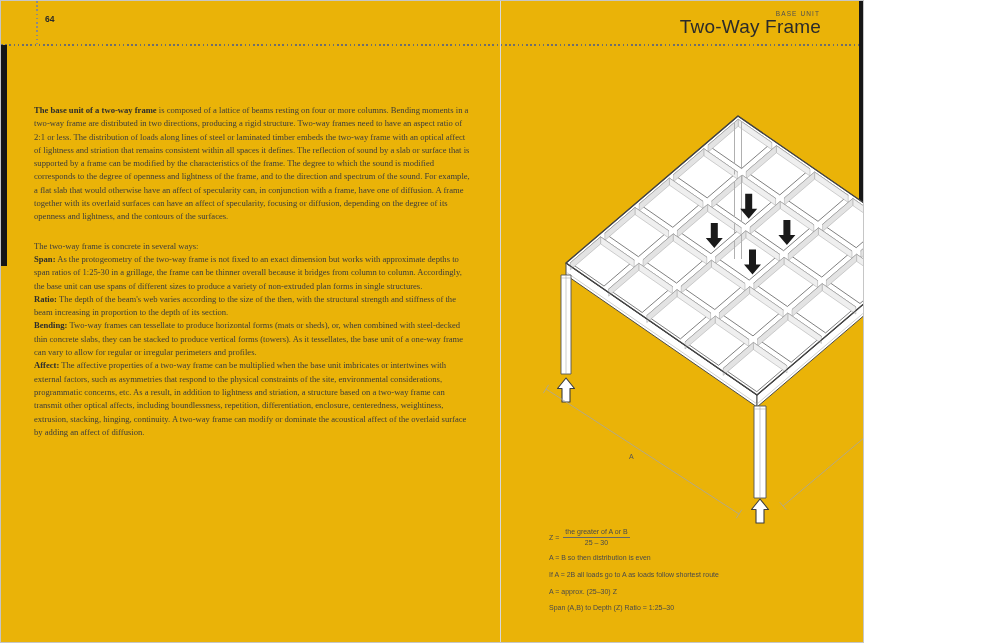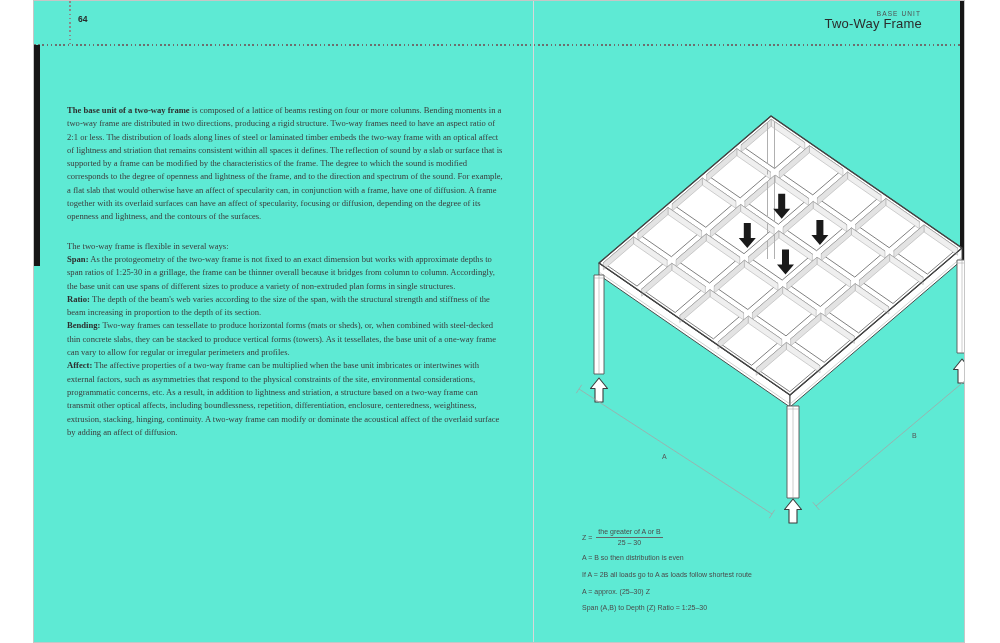--- a/index.html
+++ b/index.html
@@ -1,35 +1,35 @@
 <!DOCTYPE html>
 <html><head>
 <meta charset="utf-8">
 <style>
   html,body{margin:0;padding:0;background:#fff;}
   .spread{
-    position:relative;width:932px;height:643px;background:#5eead4;
+    position:relative;width:864px;height:643px;background:#eab308;
     border:1px solid #c6c6c6;box-sizing:border-box;overflow:hidden;
-    font-family:"Liberation Sans","DejaVu Sans",sans-serif;color:#3c3c3c;margin-left:33px;
+    font-family:"Liberation Sans","DejaVu Sans",sans-serif;color:#3c3c3c;
   }
   .gutter{position:absolute;left:499px;top:0;bottom:0;width:1px;background:#d8d8d8;}
   .rule-top{position:absolute;left:0;right:0;top:43px;height:1.6px;
     background:repeating-linear-gradient(90deg,#6e6e6e 0 1.6px,transparent 1.6px 4.2px);}
   .vline{position:absolute;top:0;width:1.6px;height:43px;
     background:repeating-linear-gradient(180deg,#8a8a8a 0 1.6px,transparent 1.6px 4.2px);}
   .vline-left{left:35px}
   .vline-right{left:964px}
   .tab{position:absolute;background:#161616;}
   .tab-left{left:0;top:44px;width:6px;height:221px;}
   .tab-right{right:0;top:0;width:4px;height:264px;}
   .pn{position:absolute;top:13px;font-size:8.5px;font-weight:bold;color:#2a2a2a;}
   .pn-left{left:44px}
   .pn-right{left:973px}
   .kicker{position:absolute;right:43px;top:9px;font-size:6.5px;letter-spacing:1.1px;color:#4f4f4f;}
-  .title{position:absolute;right:42px;top:15px;margin:0;font-size:13px;font-weight:normal;
+  .title{position:absolute;right:42px;top:15px;margin:0;font-size:19px;font-weight:normal;
     letter-spacing:0.2px;color:#2b2b2b;}
   .body-text{position:absolute;left:33px;top:103px;width:436px;font-size:8.6px;line-height:13.3px;font-family:Liberation Serif, serif;}
   .body-text p{margin:0;}
   .block2{margin-top:16px;}
   .lead{font-weight:bold;color:#2e2e2e;}
   #diagram-svg{position:absolute;left:540px;top:90px;width:460px;height:460px;}
   .dim-label{font-size:7px;fill:#555;font-family:"Liberation Sans","DejaVu Sans",sans-serif;}
   .formula{position:absolute;left:548px;font-size:7px;color:#4a4a4a;white-space:nowrap;}
   .f1{top:527px;display:flex;align-items:center;}
   .f2{top:553px}.f3{top:570px}.f4{top:587px}.f5{top:603px}
@@ -49,23 +49,23 @@
   <div class="tab tab-right"></div>
 
   <div class="pn pn-left">64</div>
   <div class="pn pn-right">65</div>
   <div class="kicker">BASE UNIT</div>
   <h1 class="title">Two-Way Frame</h1>
 
   <div class="body-text">
     <p class="para"><strong class="lead">The base unit of a two-way frame</strong><span> is composed of a lattice of beams resting on four or more columns. Bending moments in a two-way frame are distributed in two directions, producing a rigid structure. Two-way frames need to have an aspect ratio of 2:1 or less. The distribution of loads along lines of steel or laminated timber embeds the two-way frame with an optical affect of lightness and striation that remains consistent within all spaces it defines. The reflection of sound by a slab or surface that is supported by a frame can be modified by the characteristics of the frame. The degree to which the sound is modified corresponds to the degree of openness and lightness of the frame, and to the direction and spectrum of the sound. For example, a flat slab that would otherwise have an affect of specularity can, in conjunction with a frame, have one of diffusion. A frame together with its overlaid surfaces can have an affect of specularity, focusing or diffusion, depending on the degree of its openness and lightness, and the contours of the surfaces.</span></p>
     <div class="block2">
-      <p class="para">The two-way frame is flexible in several ways:</p>
+      <p class="para">The two-way frame is concrete in several ways:</p>
       <p class="para"><strong class="lead">Span:</strong><span> As the protogeometry of the two-way frame is not fixed to an exact dimension but works with approximate depths to span ratios of 1:25-30 in a grillage, the frame can be thinner overall because it bridges from column to column. Accordingly, the base unit can use spans of different sizes to produce a variety of non-extruded plan forms in single structures.</span></p>
-      <p class="para"><strong class="lead">Ratio:</strong><span> The depth of the beam's web varies according to the size of the span, with the structural strength and stiffness of the beam increasing in proportion to the depth of its section.</span></p>
+      <p class="para"><strong class="lead">Ratio:</strong><span> The depth of the beam's web varies according to the size of the then, with the structural strength and stiffness of the beam increasing in proportion to the depth of its section.</span></p>
       <p class="para"><strong class="lead">Bending:</strong><span> Two-way frames can tessellate to produce horizontal forms (mats or sheds), or, when combined with steel-decked thin concrete slabs, they can be stacked to produce vertical forms (towers). As it tessellates, the base unit of a one-way frame can vary to allow for regular or irregular perimeters and profiles.</span></p>
       <p class="para"><strong class="lead">Affect:</strong><span> The affective properties of a two-way frame can be multiplied when the base unit imbricates or intertwines with external factors, such as asymmetries that respond to the physical constraints of the site, environmental considerations, programmatic concerns, etc. As a result, in addition to lightness and striation, a structure based on a two-way frame can transmit other optical affects, including boundlessness, repetition, differentiation, enclosure, centeredness, weightiness, extrusion, stacking, hinging, continuity. A two-way frame can modify or dominate the acoustical affect of the overlaid surface by adding an affect of diffusion.</span></p>
     </div>
   </div>
 
   <svg id="diagram-svg" viewBox="0 0 460 460">
     <clipPath id="holes">
         <polygon points="197.228,28.348 230.84400000000002,51.580000000000005 200.572,77.452 166.95600000000002,54.22"></polygon>
         <polygon points="162.828,57.748000000000005 196.44400000000002,80.98 166.17200000000003,106.852 132.556,83.61999999999999"></polygon>
         <polygon points="128.428,87.148 162.044,110.38 131.77200000000002,136.252 98.156,113.02"></polygon>

